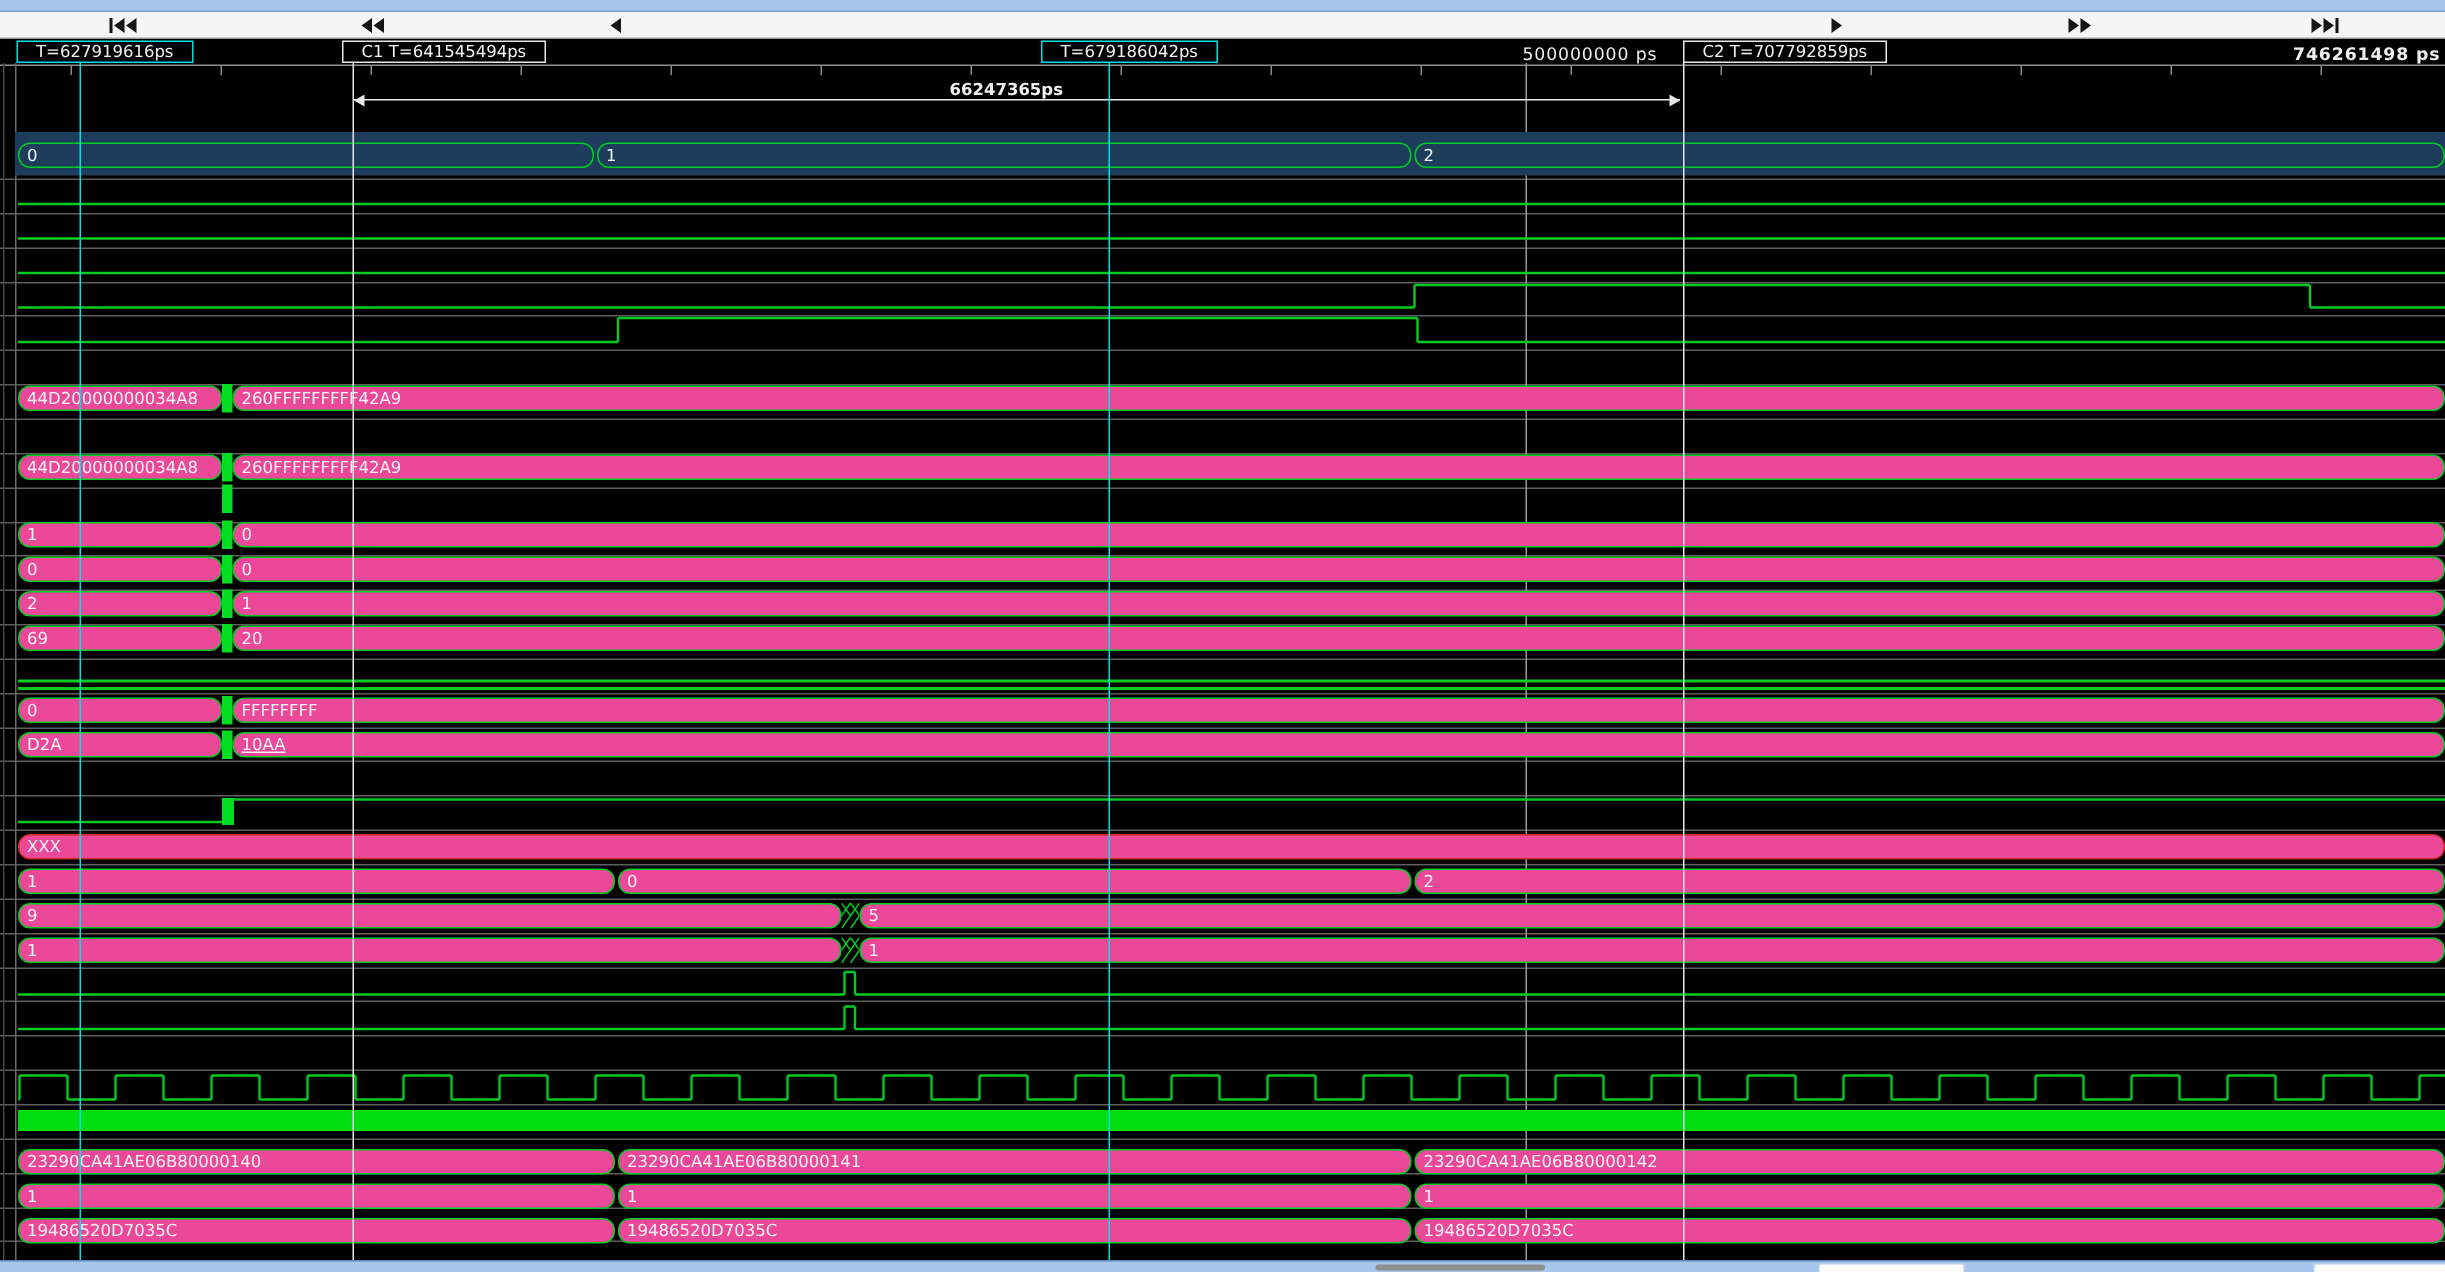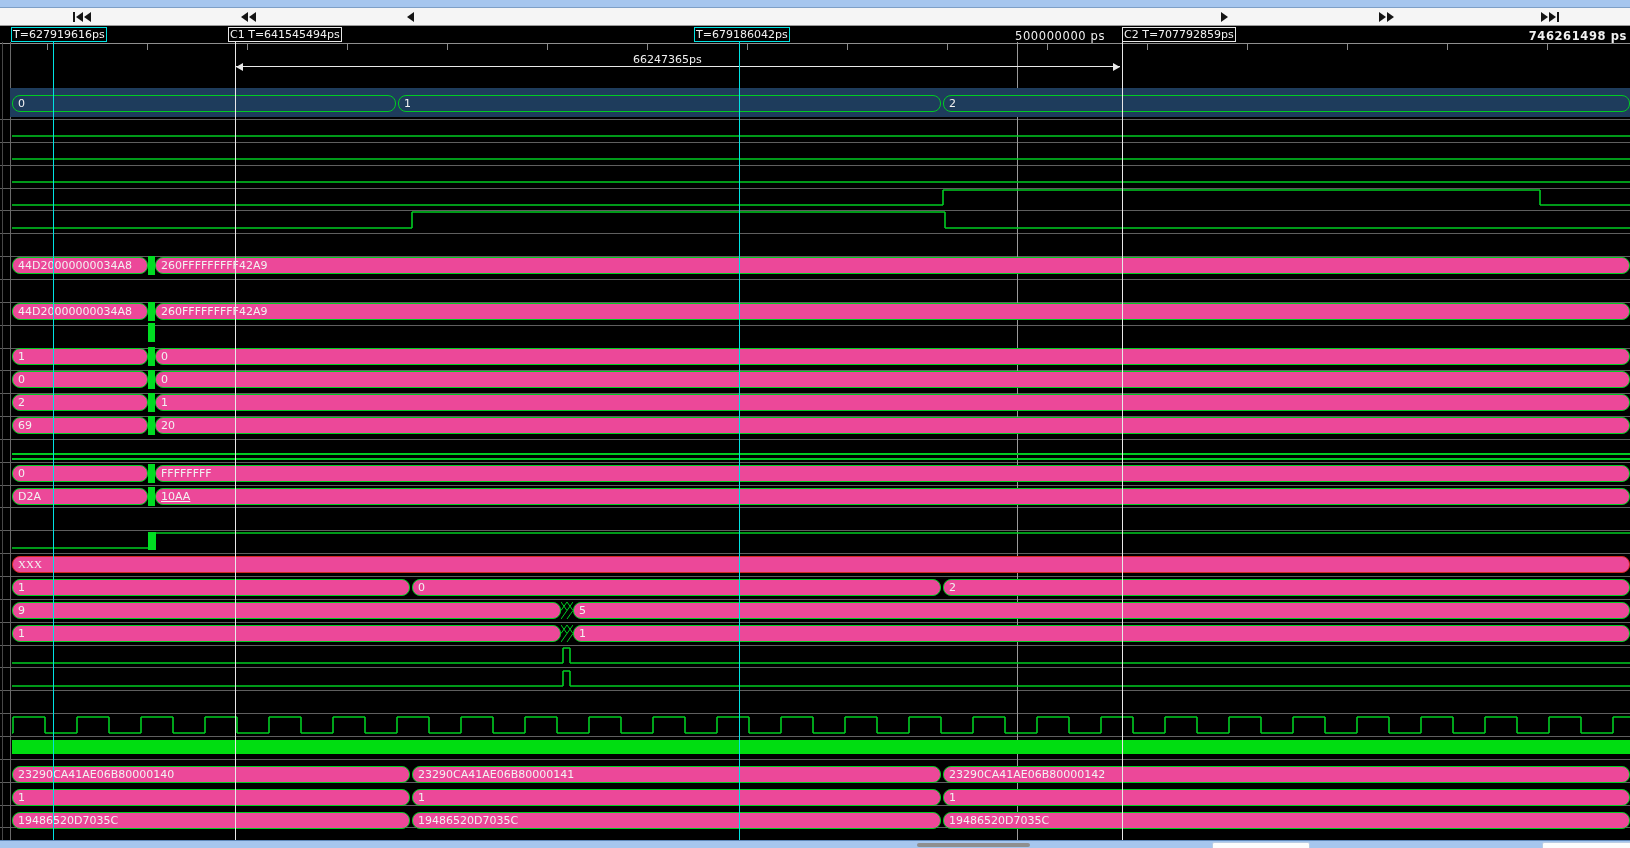--- a/index.html
+++ b/index.html
@@ -11,31 +11,31 @@
   .tri-l{width:0;height:0;border-top:5px solid transparent;border-bottom:5px solid transparent;border-right:7px solid #151515;}
   .tri-r{width:0;height:0;border-top:5px solid transparent;border-bottom:5px solid transparent;border-left:7px solid #151515;}
   .tbar{width:2px;height:10px;background:#151515;}
   #wavepanel{position:absolute;left:0;top:26px;width:1630px;height:814px;background:#000;}
   .sep{position:absolute;left:0;width:1630px;height:1px;background:#5f5f5f;z-index:1;}
   .gridline{position:absolute;top:16px;width:1px;height:798px;z-index:1;}
   .markline{position:absolute;top:16px;width:1px;height:798px;z-index:6;}
   .tick{position:absolute;top:18px;width:1px;height:6px;background:#8a8a8a;z-index:1;}
   #rulerline{position:absolute;left:0;top:17px;width:1630px;height:1px;background:#8f8f8f;z-index:1;}
   .markerbox{position:absolute;top:1px;height:13px;background:#000;color:#f2f2f2;font-size:11px;
-             line-height:13px;padding:0 1px;white-space:nowrap;z-index:7;}
+             line-height:13px;padding:0 12px;white-space:nowrap;z-index:7;}
   .timelabel{position:absolute;top:3px;color:#f0f0f0;font-size:11.5px;letter-spacing:0.6px;white-space:nowrap;z-index:7;}
   #measure-line{position:absolute;top:40px;height:1px;background:#e8e8e8;z-index:4;}
   .arrowhead{position:absolute;top:36.5px;width:0;height:0;border-top:4px solid transparent;border-bottom:4px solid transparent;z-index:4;}
   #measure-label{position:absolute;top:27px;color:#f0f0f0;font-size:11px;z-index:4;}
   .selstrip{position:absolute;left:10px;width:1620px;z-index:2;}
   .busseg{position:absolute;box-sizing:border-box;height:17px;border:1.5px solid #00cc22;border-radius:8px;
           background:#ec4899;color:#f2f2f2;font-size:11px;line-height:13px;padding:0.5px 0 0 5px;
           white-space:nowrap;overflow:hidden;z-index:3;}
   .busseg.sel{background:transparent;}
-  .busseg.xxx{border-color:#cf2b20;font-family:Liberation Serif, serif;}
+  .busseg.xxx{border-color:#cf2b20;}
   .tbarrect{position:absolute;background:#00dd22;z-index:4;}
   .fillbar{position:absolute;background:#00dd11;z-index:3;}
   .dline{position:absolute;height:2px;background:#00cc22;z-index:3;}
   svg.wave{position:absolute;z-index:3;}
   #bottombar{position:absolute;left:0;top:840px;width:1630px;height:8px;background:#a6c6ee;border-top:1px solid #5f87b8;}
   .thumb{position:absolute;top:2px;height:4px;background:#8f8f8f;border-radius:2px;}
   .cornerbox{position:absolute;top:1px;height:6px;background:#fdfdfd;border:1px solid #b9cde4;border-radius:2px;}
 </style>
 </head>
 <body>
@@ -64,21 +64,21 @@
       </div>
       <div class="tbtn" style="left: 1532px; width: 36px;">
         <span class="tri-r"></span>
         <span class="tri-r"></span>
         <span class="tbar"></span>
       </div>
     </div>
   <div id="wavepanel">
     <div id="rulerline"></div>
     <div id="measure-line" style="left: 236px; width: 884px;"></div>
-    <div id="measure-label" style="left: 633px;">66247365ps</div>
+    <div id="measure-label" style="left: 633px; font-weight: bold;">66247365ps</div>
   <div class="markerbox" style="left: 11px; border: 1px solid rgb(0, 226, 226);">T=627919616ps</div>
       <div class="markerbox" style="left: 228px; border: 1px solid rgb(232, 232, 232);">C1 T=641545494ps</div>
       <div class="markerbox" style="left: 694px; border: 1px solid rgb(0, 226, 226);">T=679186042ps</div>
       <div class="markerbox" style="left: 1122px; border: 1px solid rgb(232, 232, 232);">C2 T=707792859ps</div>
       <div class="timelabel" style="left: 1015px;">500000000 ps</div>
       <div class="timelabel" style="right: 3px; font-weight: bold;">746261498 ps</div>
       <div class="tick" style="left: 47px;"></div>
       <div class="tick" style="left: 147px;"></div>
       <div class="tick" style="left: 247px;"></div>
       <div class="tick" style="left: 347px;"></div>

